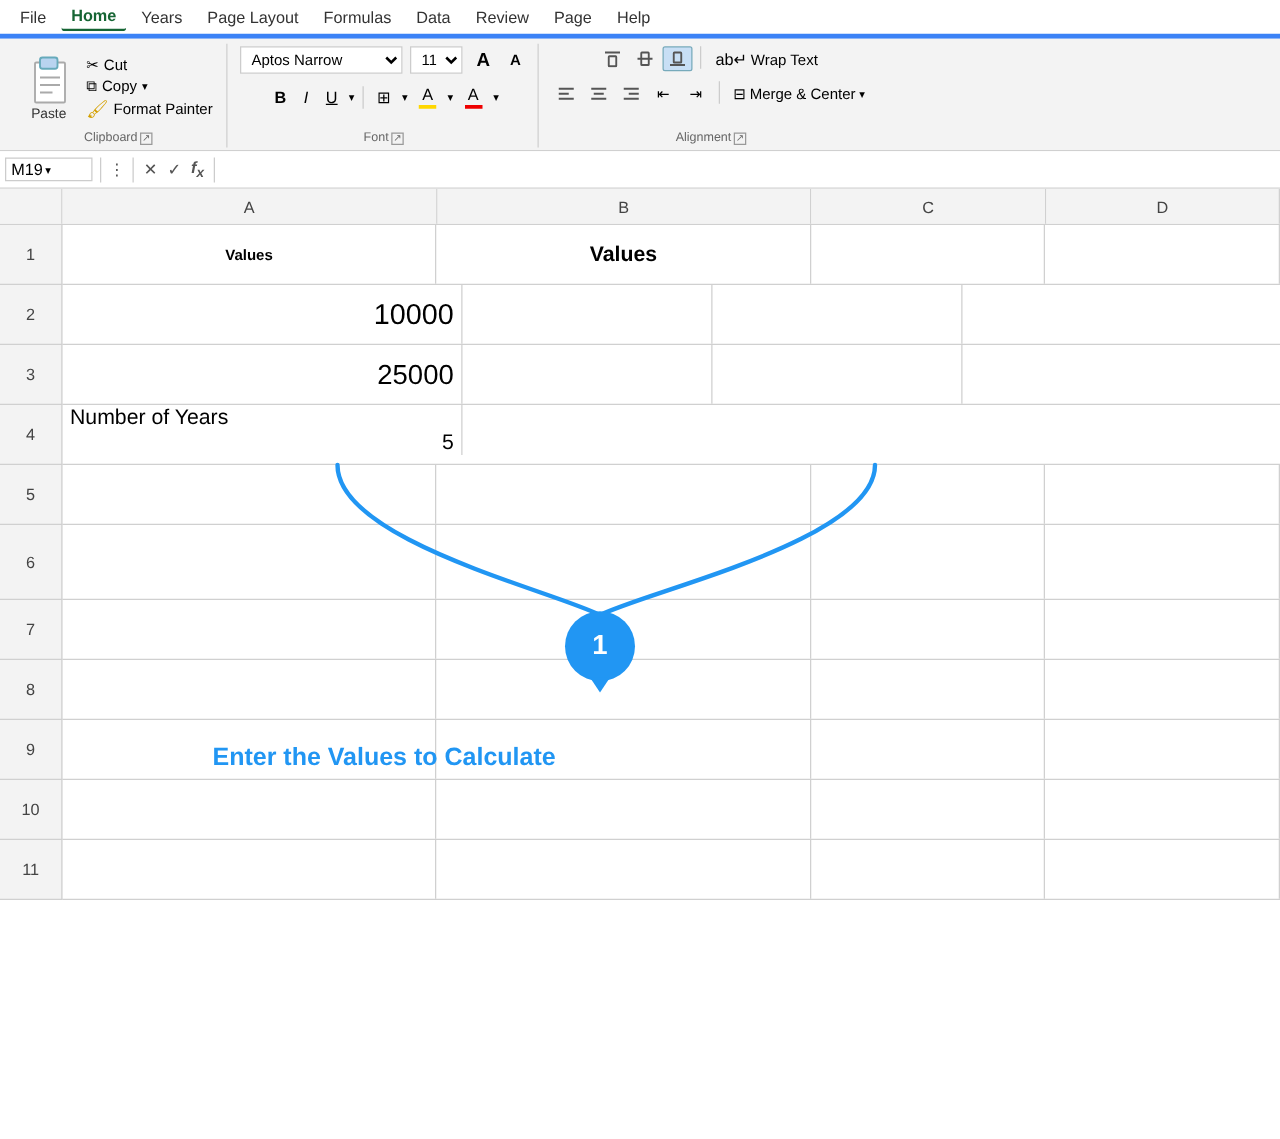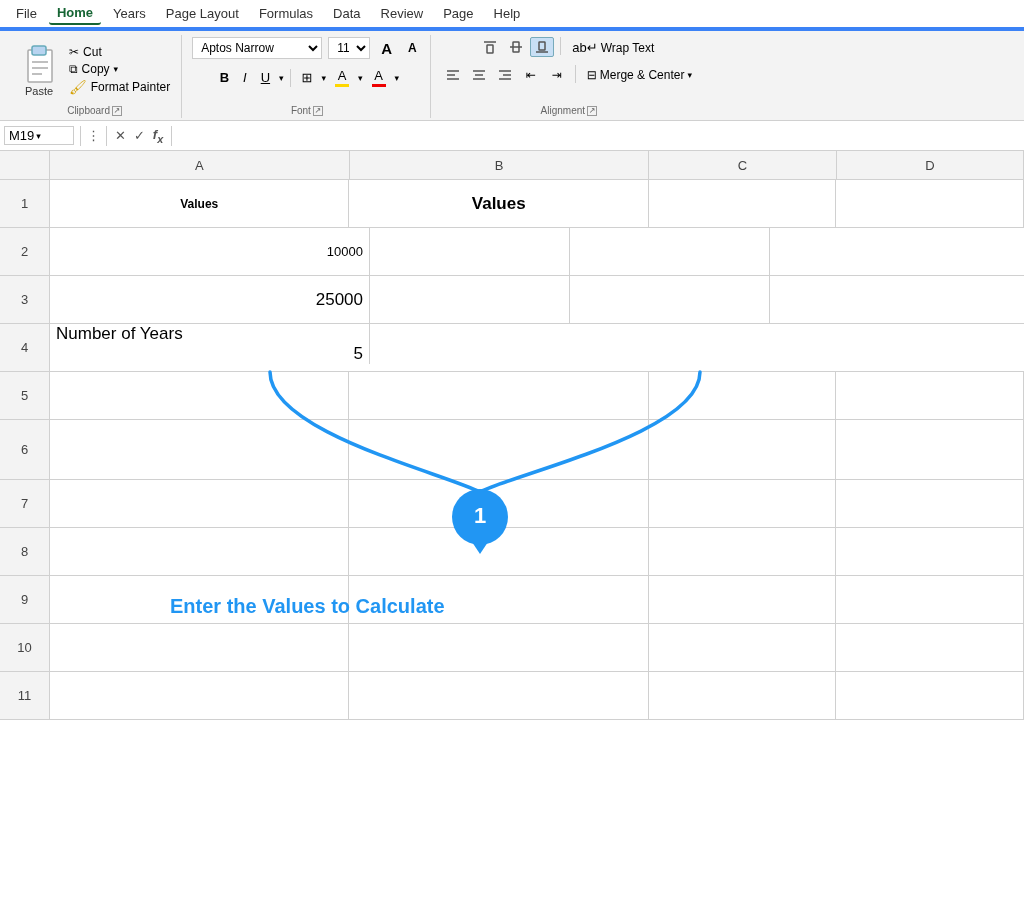--- a/index.html
+++ b/index.html
@@ -451,27 +451,27 @@
     <div class="grid" style="position:relative;">
 
       <div class="grid-row" style="height:48px;">
         <div class="cell header-cell" style="width:320px; font-size:12px; font-weight:700;">Values</div>
         <div class="cell header-cell" style="width:320px; font-size:17px; font-weight:600;">Values</div>
         <div class="cell" style="width:200px;"></div>
         <div class="cell" style="width:200px;"></div>
       </div>
 
       <div class="grid-row" style="height:48px;">
-        <div class="cell number-cell" style="width:320px; font-size:13px;text-align:right;">10000</div>
-        <div class="cell" style="width:200px;"></div>
-        <div class="cell" style="width:200px;"></div>
-      </div>
-
-      <div class="grid-row" style="height:48px;">
-        <div class="cell number-cell" style="width:320px; font-size:17px;">25000</div>
+        <div class="cell number-cell" style="width:320px; font-size:23px;text-align:right;">10000</div>
+        <div class="cell" style="width:200px;"></div>
+        <div class="cell" style="width:200px;"></div>
+      </div>
+
+      <div class="grid-row" style="height:48px;">
+        <div class="cell number-cell" style="width:320px; font-size:22px;">25000</div>
         <div class="cell" style="width:200px;"></div>
         <div class="cell" style="width:200px;"></div>
       </div>
 
       <div class="grid-row" style="height:48px;flex-direction:column;">
         <div class="cell" style="width:320px; font-size:17px;">Number of Years</div>
         <div class="cell number-cell" style="width:320px; font-size:17px;">5</div>
         <div class="cell" style="width:200px;"></div>
         <div class="cell" style="width:200px;"></div>
       </div>

